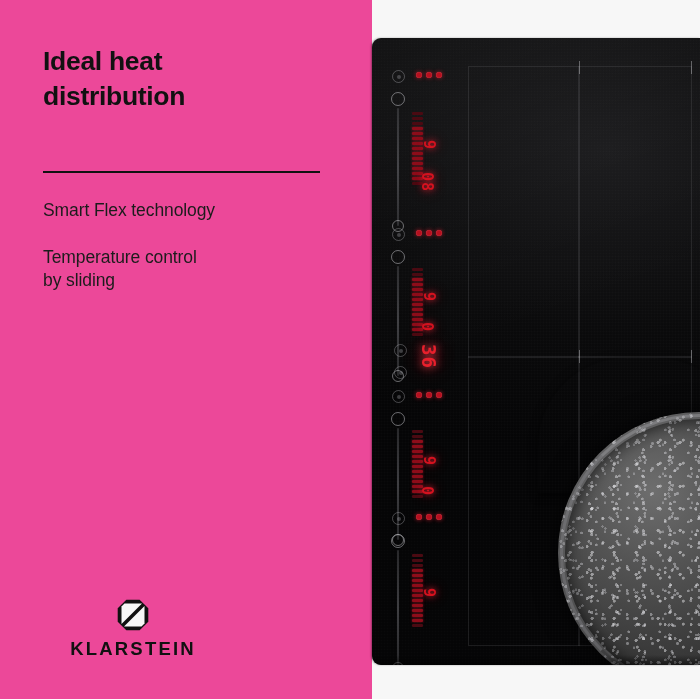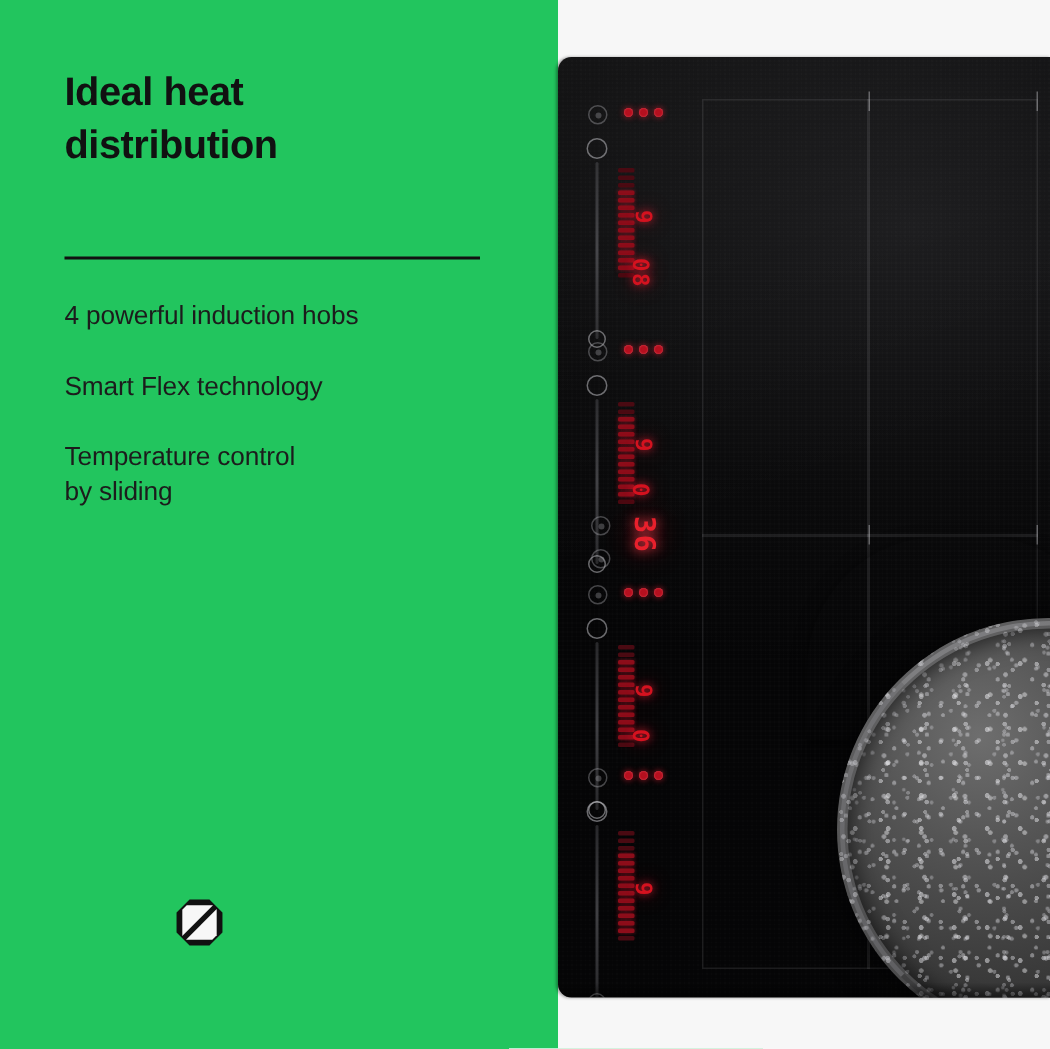--- a/index.html
+++ b/index.html
@@ -17,21 +17,21 @@
     overflow: hidden;
     background: #f7f7f7;
   }
 
   
   #left-panel {
     position: absolute;
     left: 0; top: 0;
     width: 372px;
     height: 699px;
-    background: #22c55e;
+    background: #ec4899;
   }
   #headline {
     position: absolute;
     left: 43px;
     top: 44px;
     width: 300px;
     font-size: 26.5px;
     font-weight: bold;
     line-height: 1.33;
     letter-spacing: -0.3px;
@@ -312,34 +312,34 @@
 <div id="page">
 
   <div id="left-panel">
 
     <div id="headline">Ideal heat
 distribution</div>
 
     <div id="divider"></div>
 
     <div id="features">
-      <div class="feature">4 powerful induction hobs</div>
       <div class="feature">Smart Flex technology</div>
       <div class="feature">Temperature control
 by sliding</div>
     </div>
 
     <div id="logo">
       <svg id="logo-mark" viewBox="0 0 40 40">
         <path d="M12 2 L28 2 L38 12 L38 28 L28 38 L12 38 L2 28 L2 12 Z
                  M12 2 L2 12 L2 28 L28 2 Z" fill="none"></path>
         <path d="M12.2 2 L27.8 2 L38 12.2 L38 27.8 L27.8 38 L12.2 38 L2 27.8 L2 12.2 Z" fill="#111111"></path>
         <path d="M9.4 33.5 L33.5 9.4 L33.5 30.0 L30.0 33.5 Z" fill="#f7f7f7"></path>
         <path d="M6.5 30.6 L30.6 6.5 L10.0 6.5 L6.5 10.0 Z" fill="#f7f7f7"></path>
       </svg>
+      <div id="logo-word">KLARSTEIN</div>
     </div>
   </div>
 
   <div id="cooktop">
 
     <div id="glass-grain"></div>
     <div id="glass-sheen"></div>
 
     <div class="zone" style="left:96px;  top:28px;  width:110px; height:290px;">
       <div class="tick tick-v" style="right:-1px; top:-6px;"></div>

